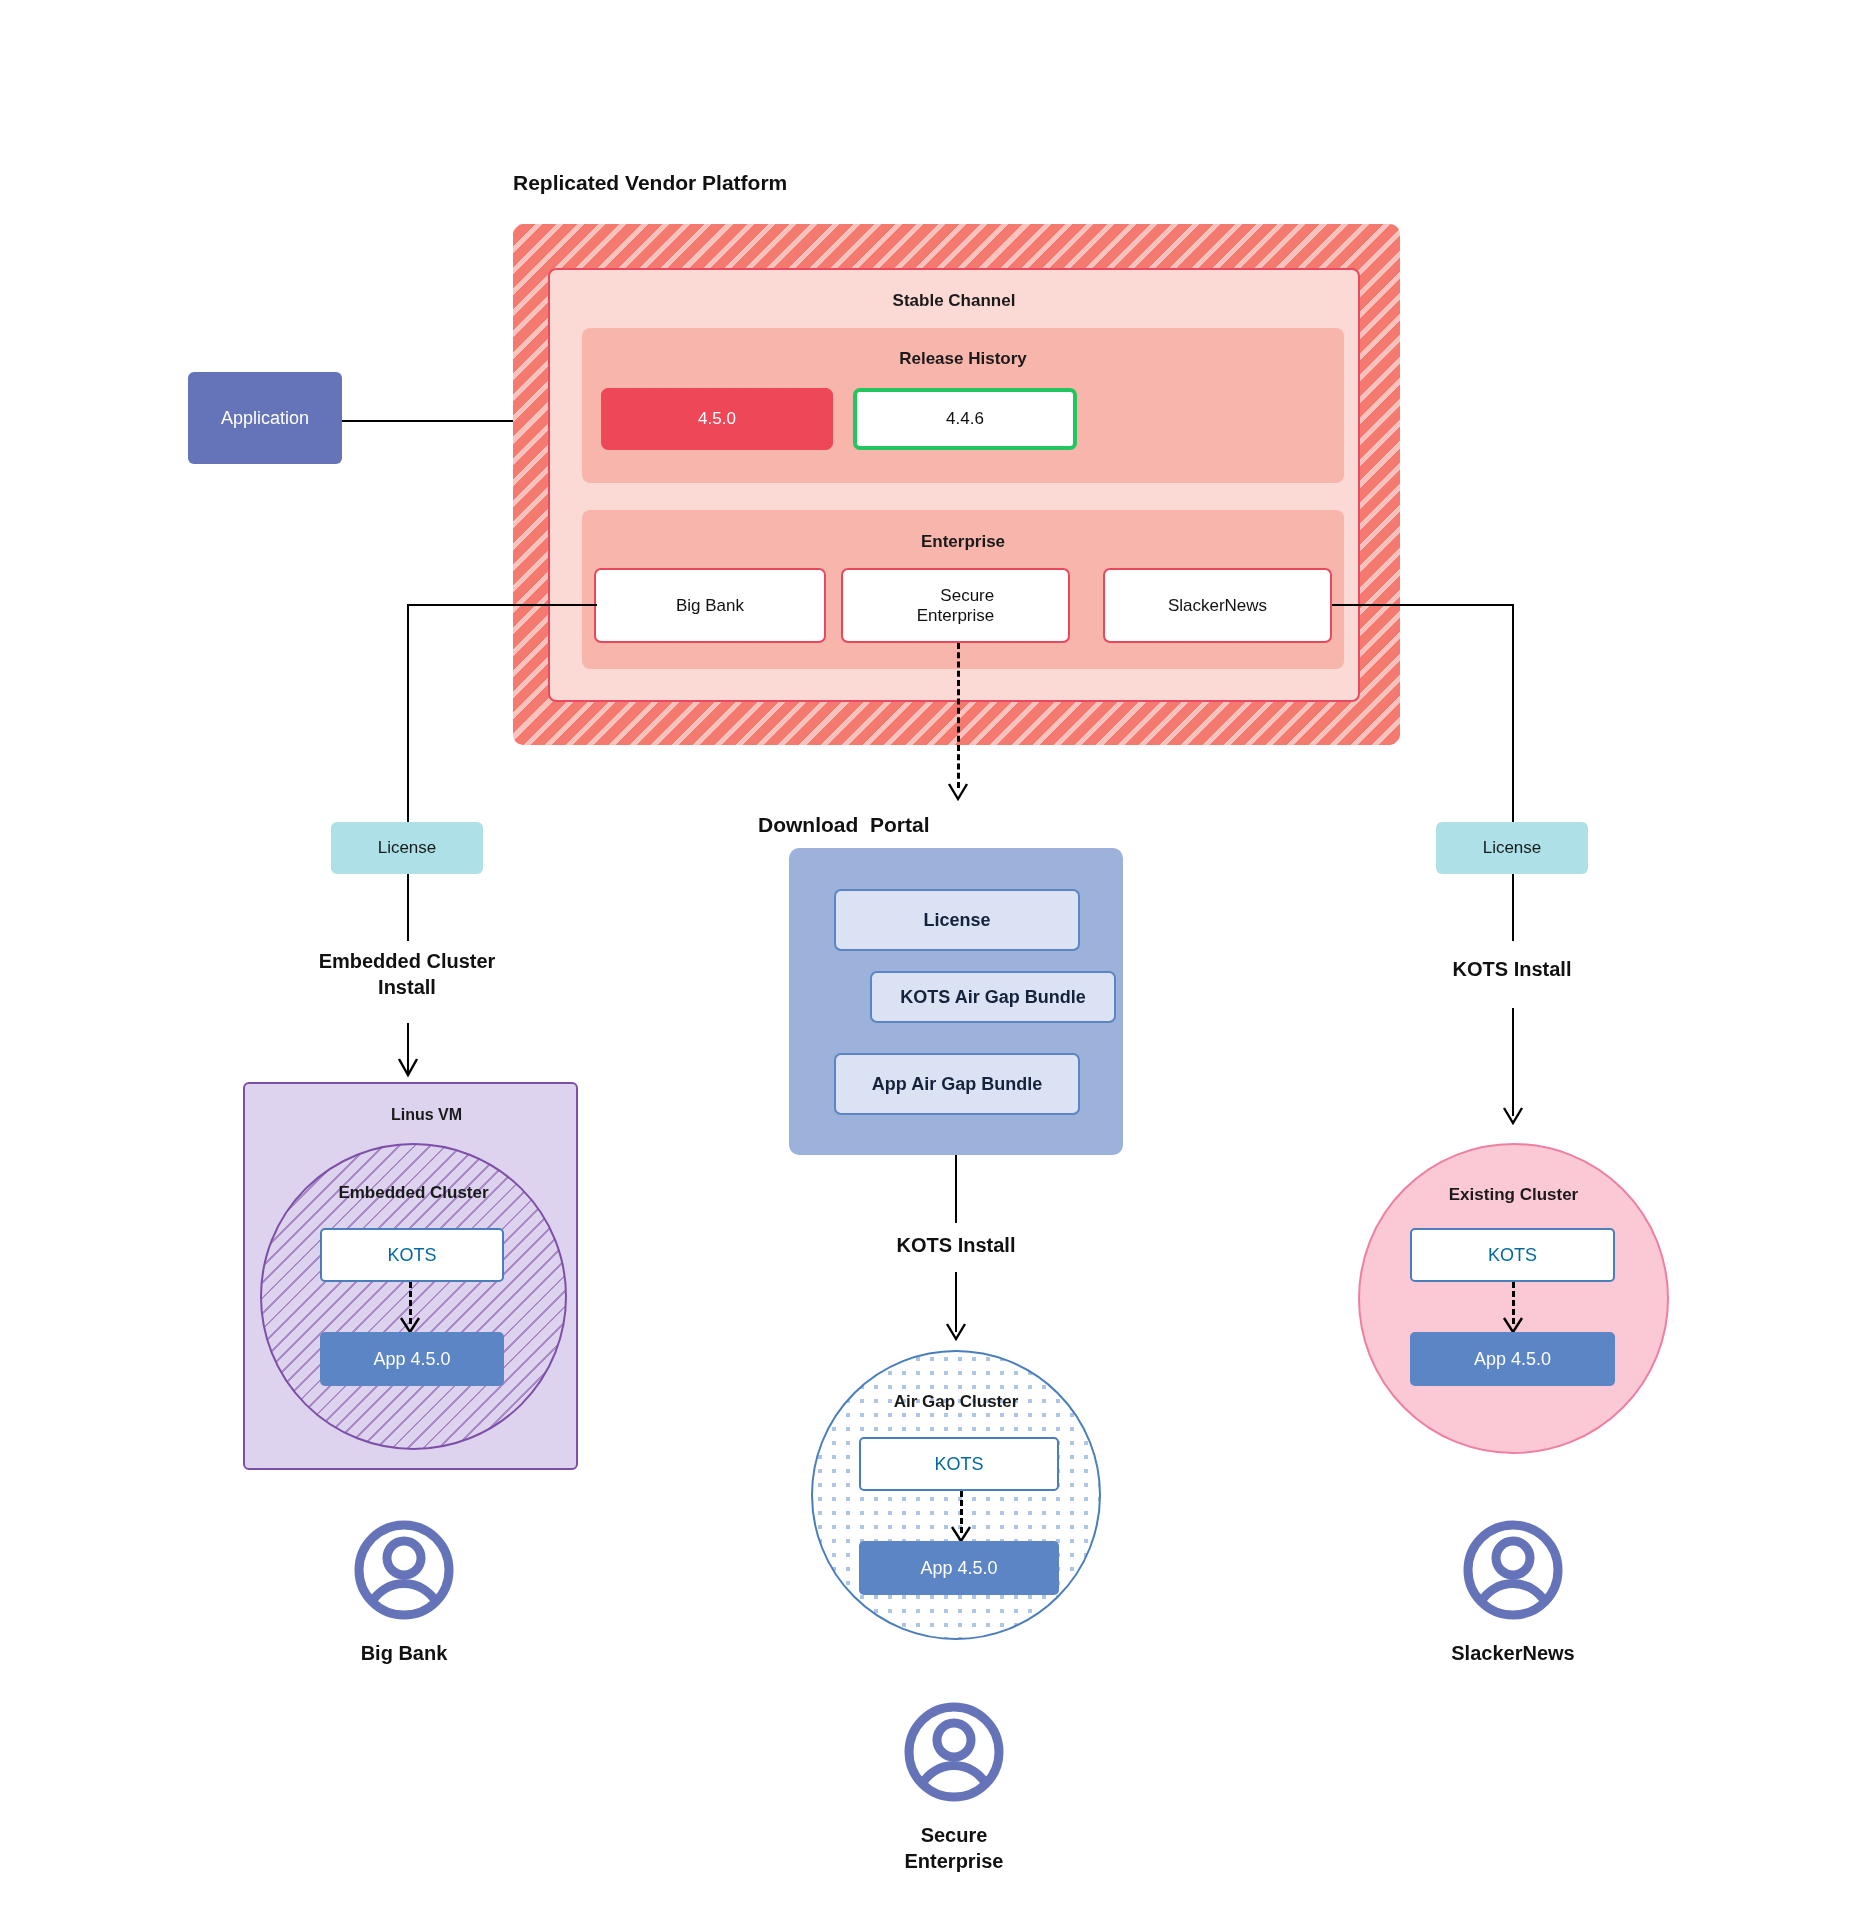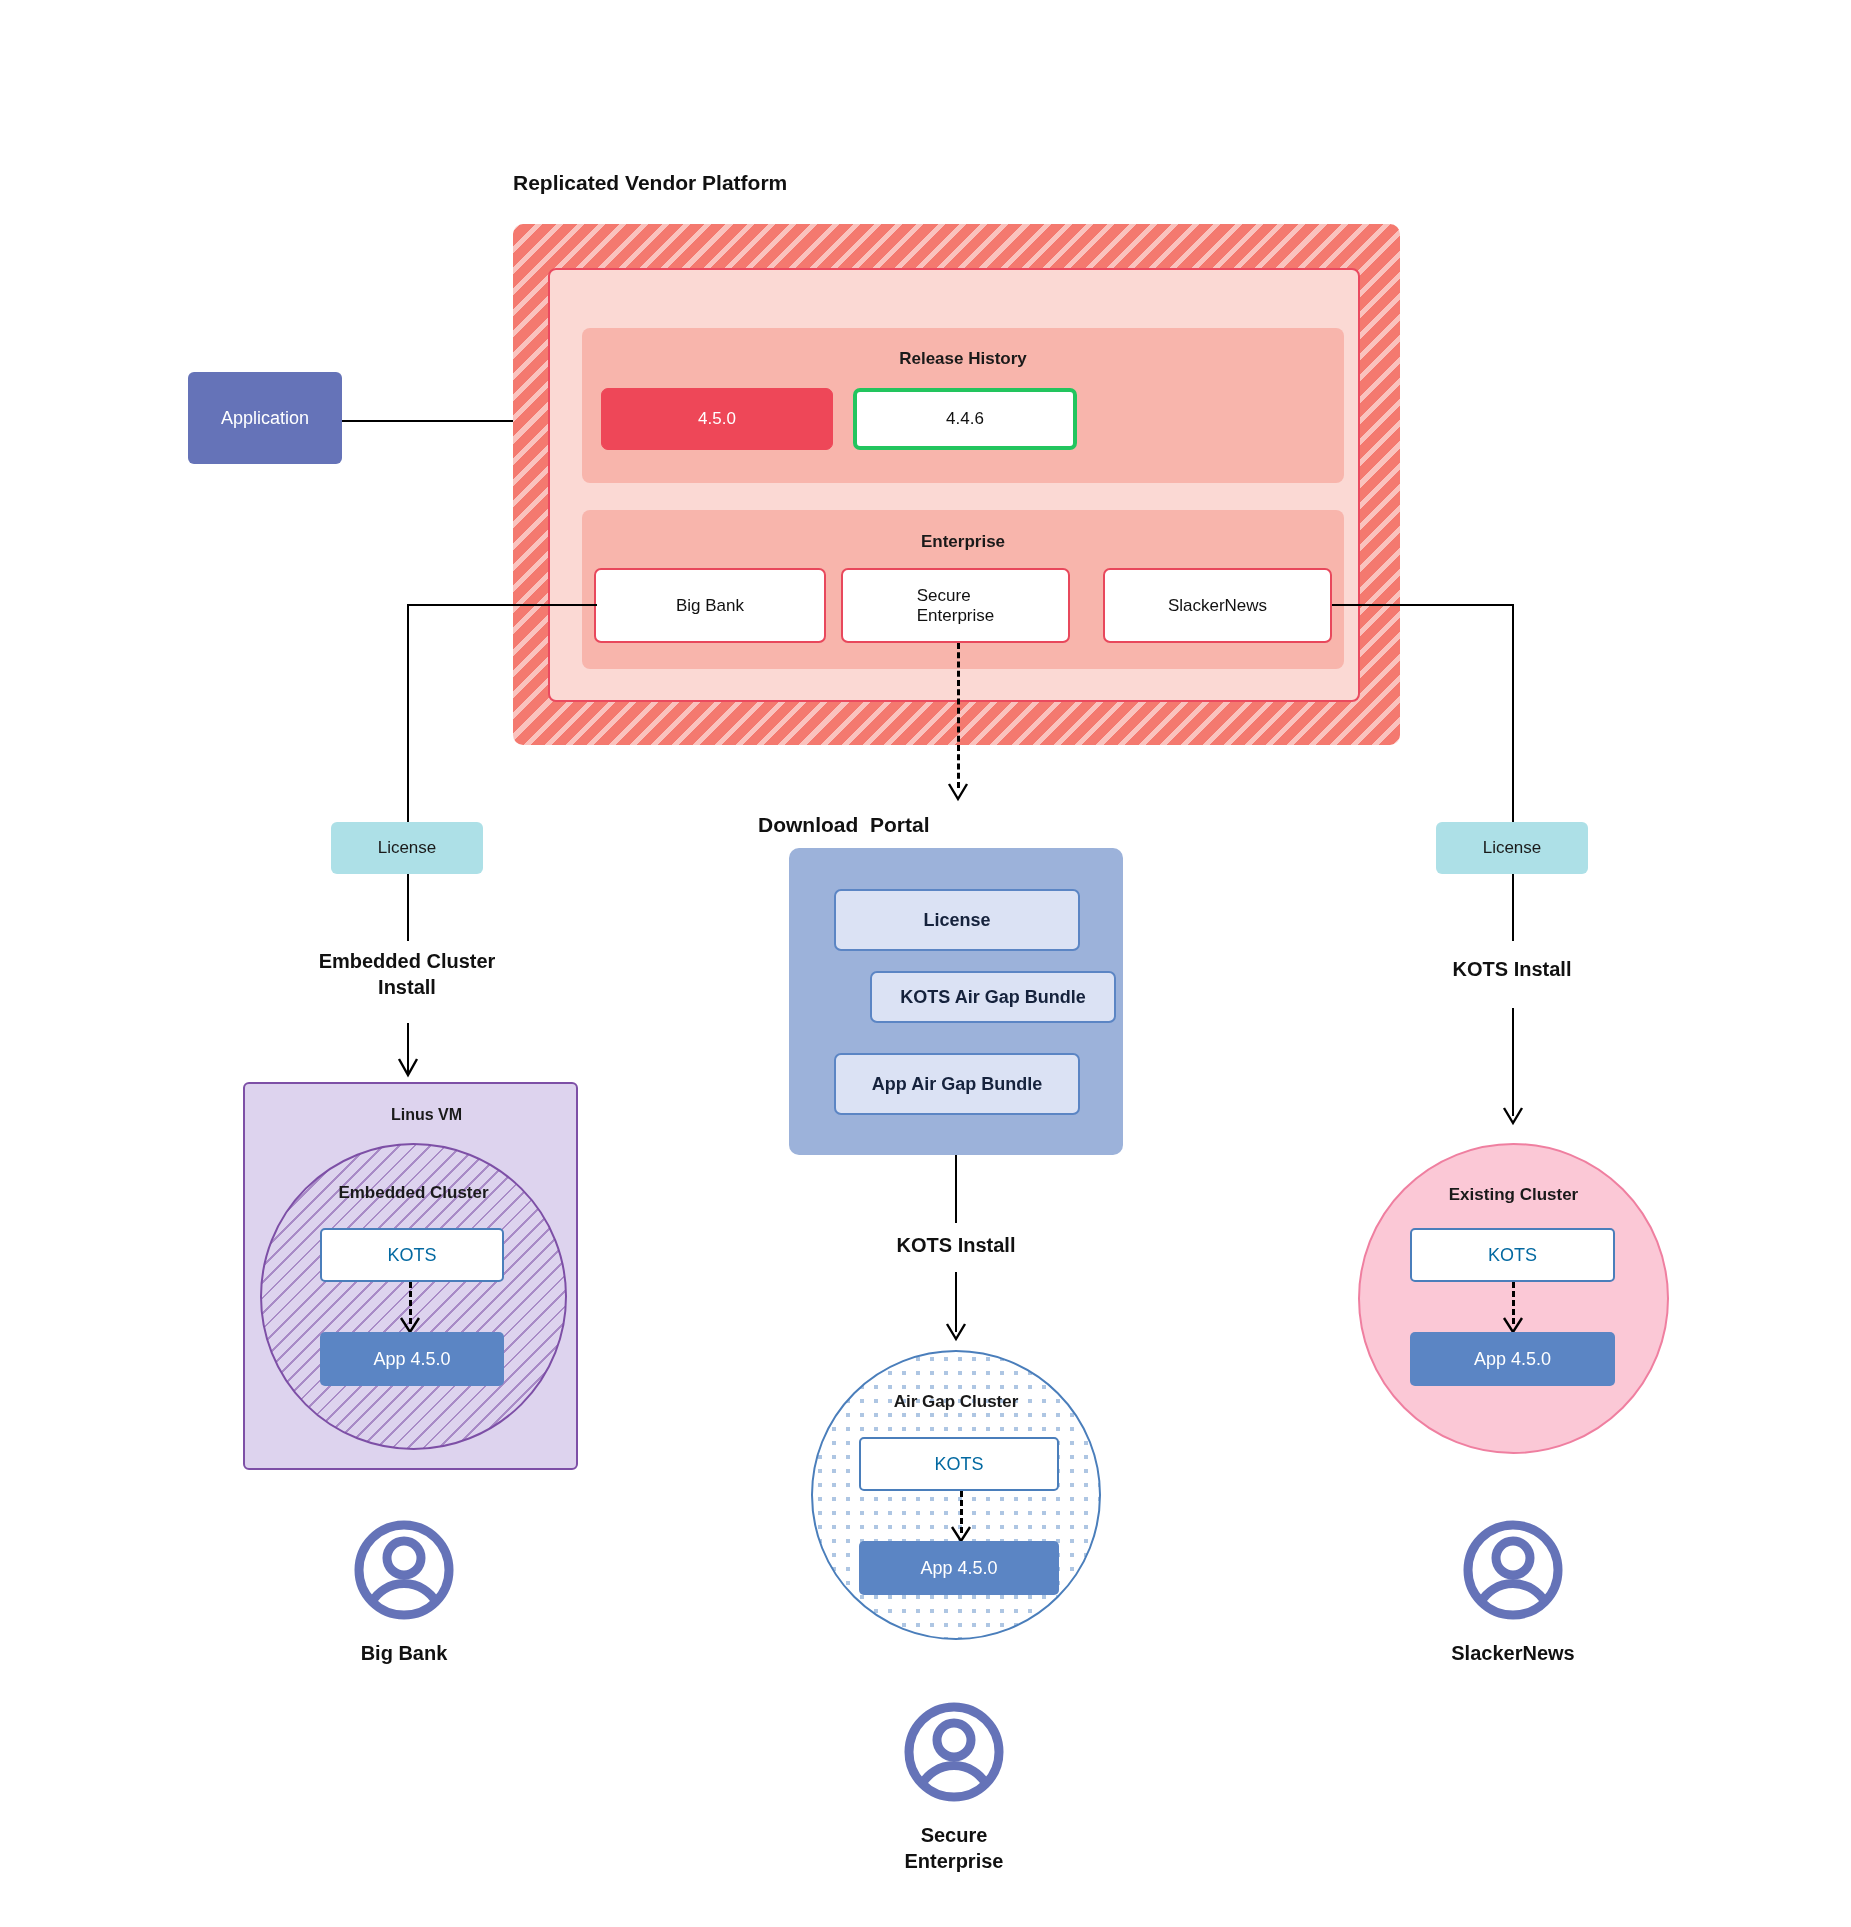--- a/index.html
+++ b/index.html
@@ -39,21 +39,21 @@
     font-size: 20px;
     font-weight: bold;
     color: #111111;
     text-align: center;
     line-height: 1.3;
   }
   .center-box {
     display: flex;
     align-items: center;
     justify-content: center;
-    text-align: left;
+    text-align: right;
     box-sizing: border-box;
   }
 
   
   #vendor-platform {
     border-radius: 10px;
     background-color: #f4796f;
     background-image: repeating-linear-gradient(
         -45deg,
         rgba(255,255,255,0.55) 0px,
@@ -216,20 +216,21 @@
   </div>
 
   <div class="abs line-h" style="left:342px; top:420px; width:250px;"></div>
   <svg class="abs arrow-svg" style="left:574px; top:406px;" width="26" height="30" viewBox="0 0 26 30">
     <path d="M2 6 L18 15 L2 24" fill="none" stroke="#000" stroke-width="2.4"></path>
   </svg>
 
   <div class="abs" id="vendor-platform" style="left:513px; top:224px; width:887px; height:521px;"></div>
 
   <div class="abs" id="stable-channel" style="left:548px; top:268px; width:812px; height:434px;"></div>
+  <div class="abs title-md" style="left:548px; top:290px; width:812px;">Stable Channel</div>
 
   <div class="abs sub-panel" style="left:582px; top:328px; width:762px; height:155px;"></div>
   <div class="abs title-md" style="left:582px; top:348px; width:762px;">Release History</div>
 
   <div class="abs center-box release-chip current" style="left:601px; top:388px; width:232px; height:62px;">
     <span>4.5.0</span>
   </div>
   <div class="abs center-box release-chip old" style="left:853px; top:388px; width:224px; height:62px;">
     <span>4.4.6</span>
   </div>

